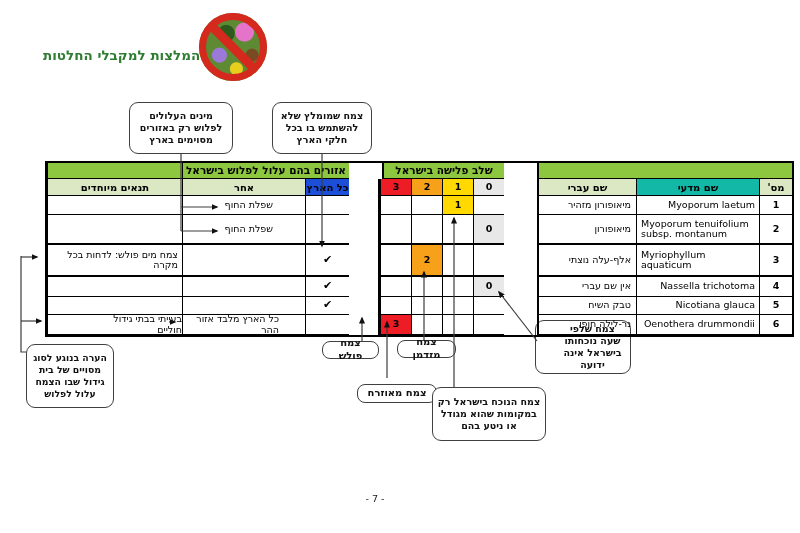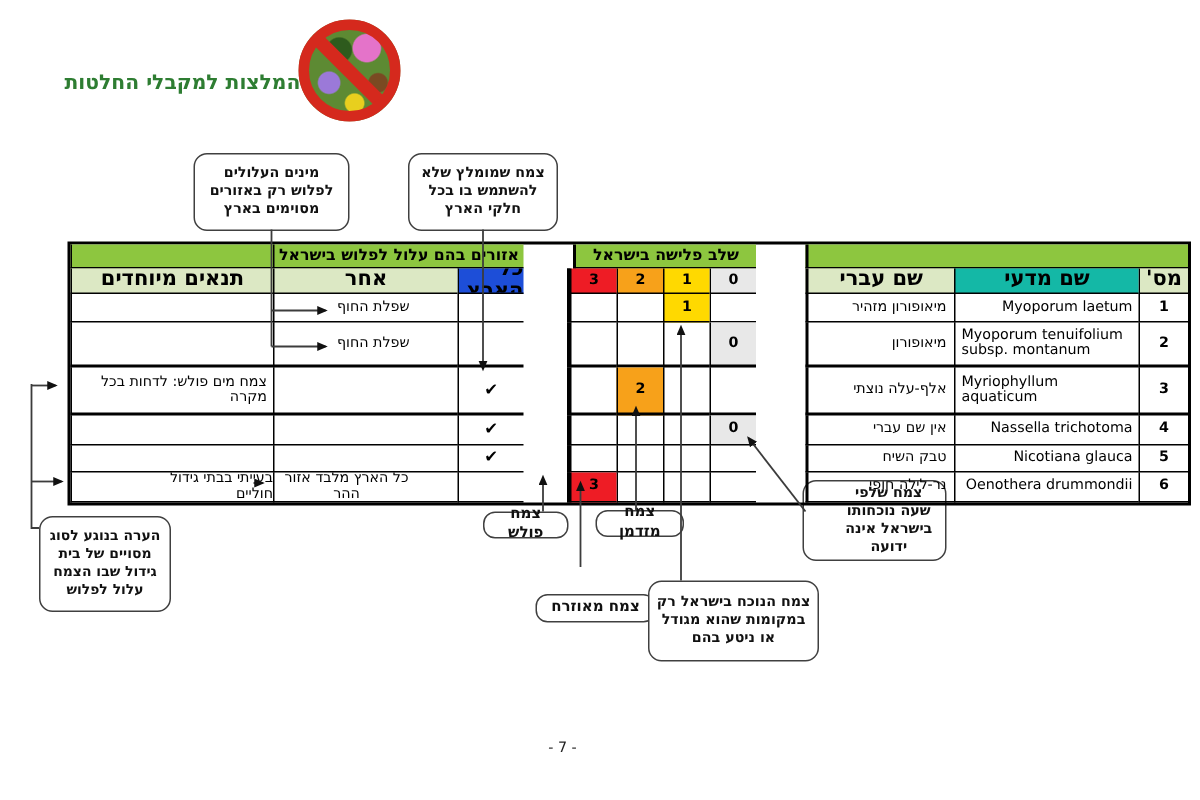--- a/index.html
+++ b/index.html
@@ -19,42 +19,42 @@
   #logo .slash{position:absolute;left:4px;top:30px;width:60px;height:9px;background:#d5291d;transform:rotate(45deg);}
   
   #tbl{position:absolute;left:45px;top:161px;width:745px;height:172px;direction:rtl;
        display:grid;border:2px solid #000;box-sizing:content-box;
        grid-template-columns:33px 123px 132px 31px 31px 31px 31px 31px 44px 123px 135px;
        grid-template-rows:16px 17px 19px 30px 32px 20px 18px 20px;}
   .c{border-left:1px solid #000;border-bottom:1px solid #000;display:flex;align-items:center;
      justify-content:center;font-size:9.5px;color:#000;overflow:hidden;line-height:1.1;}
   .bl2{border-left-width:2px;margin-left:33px;}
   .bb2{border-bottom-width:2px;}
-  .hdr{font-weight:bold;font-size:14px;}
+  .hdr{font-weight:bold;font-size:10px;}
   .g1{font-weight:bold;font-size:10.5px;}
   .num{font-weight:bold;}
   .sci{direction:ltr;justify-content:flex-end;text-align:left;padding:0 4px;}
   .heb{justify-content:flex-start;padding-right:5px;}
   .stageN{font-weight:bold;font-size:9.5px;}
   .white{color:#fff;}
   .chk{font-weight:bold;font-size:11px;}
   .other-r12{justify-content:flex-start;padding-right:32px;}
-  .other-r6{justify-content:flex-start;padding-right:26px;text-align:center;}
+  .other-r6{justify-content:flex-start;padding-right:26px;}
   .cond-r3{justify-content:flex-start;padding-right:4px;text-align:right;}
   .cond-r6{justify-content:flex-end;padding-left:38px;}
   
   .callout{position:absolute;border:1.6px solid #404040;border-radius:9px;background:#fff;
            display:flex;align-items:center;justify-content:center;text-align:center;
            direction:rtl;font-weight:bold;font-size:9.5px;line-height:1.28;padding:2px 4px;box-sizing:border-box;color:#111;}
   #co-regions{left:129px;top:102px;width:104px;height:52px;}
   #co-notrec{left:272px;top:102px;width:100px;height:52px;}
   #co-habitat{left:26px;top:344px;width:88px;height:64px;font-size:9.3px;}
   #co-invasive{left:322px;top:341px;width:57px;height:18px;border-radius:8px;font-size:10px;}
   #co-casual{left:397px;top:340px;width:59px;height:18px;border-radius:8px;font-size:10px;}
-  #co-natur{left:357px;top:396px;width:80px;height:19px;border-radius:8px;font-size:10px;}
+  #co-natur{left:357px;top:384px;width:80px;height:19px;border-radius:8px;font-size:10px;}
   #co-cult{left:432px;top:387px;width:114px;height:54px;}
   #co-unknown{left:535px;top:320px;width:96px;height:54px;padding-left:23px;}
   #overlay{position:absolute;left:0;top:0;width:800px;height:533px;pointer-events:none;}
   #pagenum{position:absolute;left:340px;top:493px;width:70px;text-align:center;font-size:9.5px;color:#222;}
 </style>
 </head>
 <body>
 
 <div id="page">
 

